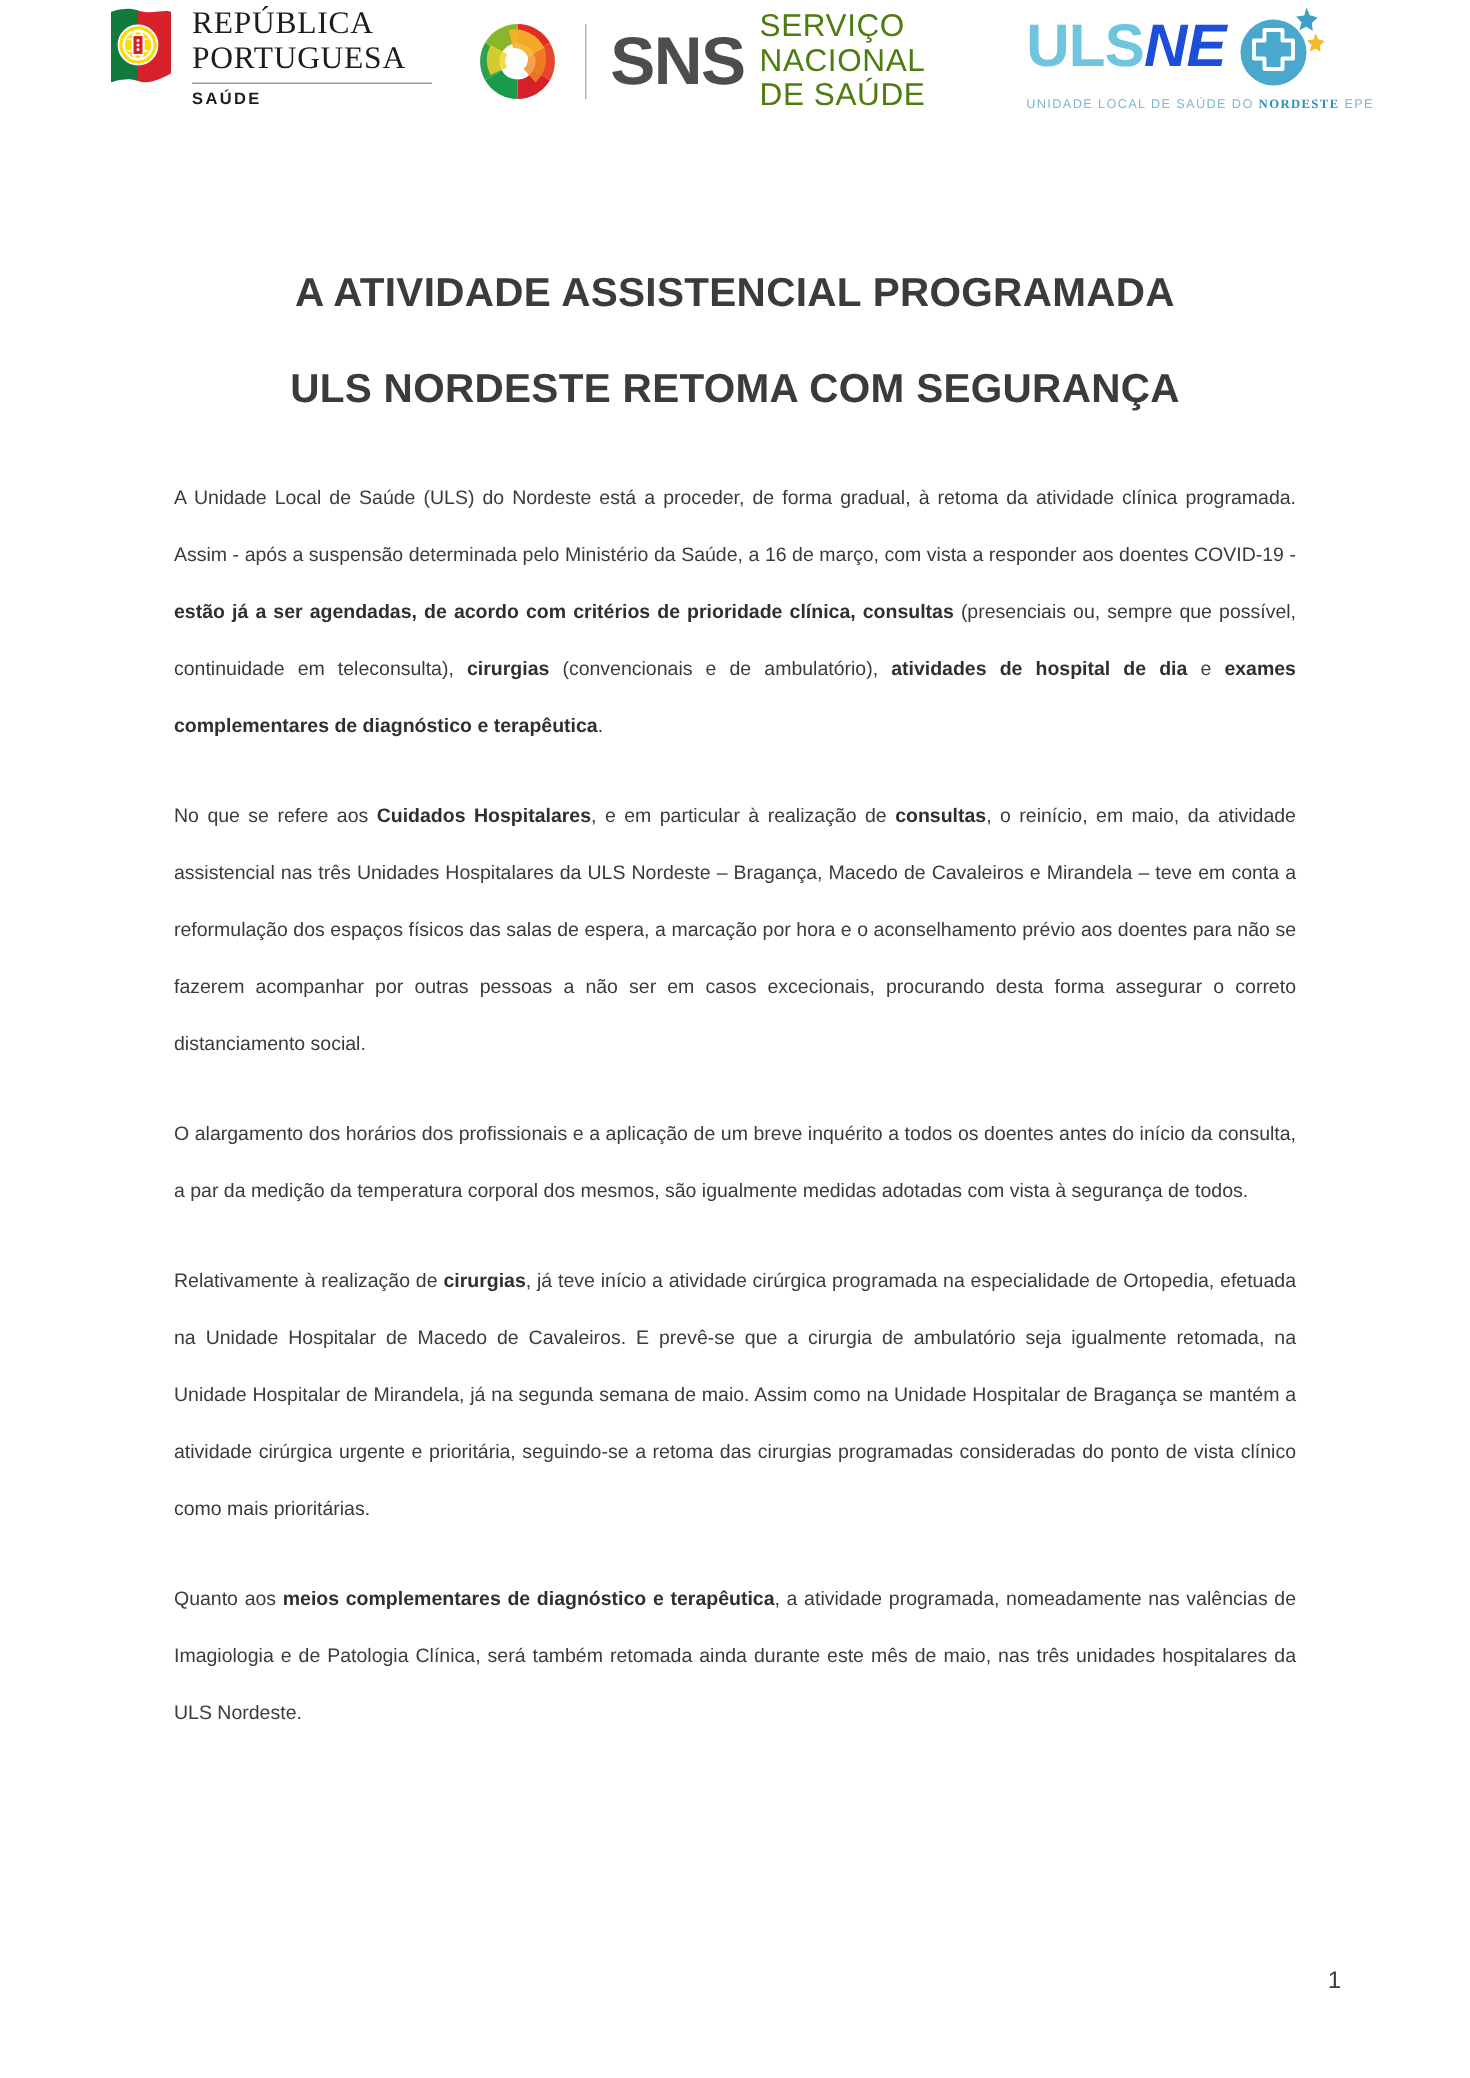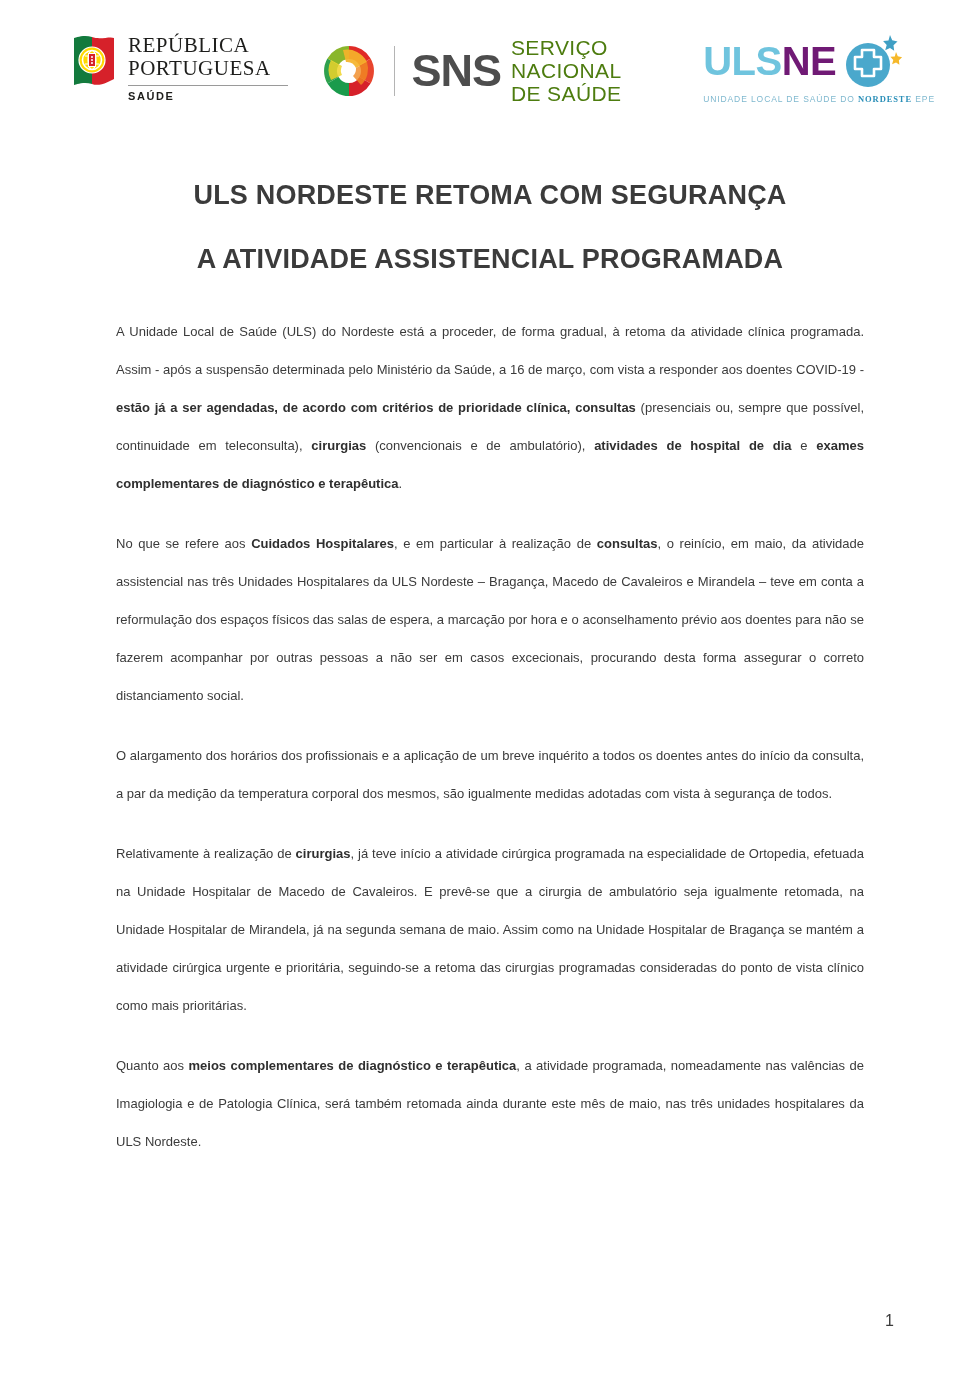--- a/index.html
+++ b/index.html
@@ -16,21 +16,20 @@
     overflow: hidden;
   }
 
   
   .header {
     position: relative;
     height: 135px;
     display: flex;
     align-items: flex-start;
     padding-left: 70px;
-    padding-top: 30px;
     box-sizing: border-box;
   }
 
   
   .rp-lockup {
     display: flex;
     align-items: flex-start;
     width: 235px;
   }
   .rp-flag {
@@ -91,37 +90,37 @@
     font-size: 21px;
     line-height: 23px;
     letter-spacing: 0.4px;
     color: #4d7c0f;
     margin-left: 10px;
   }
 
   
   .ulsne-lockup {
     margin-left: auto;
-    margin-right: 45px;
+    margin-right: 64px;
     padding-top: 2px;
     text-align: right;
   }
   .ulsne-top {
     display: flex;
     align-items: center;
   }
   .ulsne-word {
     font-family: "Liberation Sans", sans-serif;
     font-weight: 700;
     font-size: 40px;
     line-height: 42px;
     letter-spacing: -0.5px;
   }
   .ulsne-uls { color: #6fc4de; }
-  .ulsne-ne  { color: #701a75; }
+  .ulsne-ne  { color: #1d4ed8; font-style: italic; }
   .ulsne-mark { width: 62px; height: 58px; margin-left: 6px; }
   .ulsne-tag {
     font-family: "Liberation Sans", sans-serif;
     font-size: 8.5px;
     letter-spacing: 0.9px;
     color: #7fb8cf;
     margin-top: 4px;
     white-space: nowrap;
   }
   .ulsne-tag b { color: #2a8fb8; font-weight: 700; font-family: Liberation Serif, serif; }
@@ -227,22 +226,22 @@
         <path d="M48 3 l2.2 5.2 5.3 1.4 -4 3.7 0.7 5.4 -4.2-2.8 -4.8 2.3 1.5-5.2 -3.6-4 5.4-0.6 Z" fill="#3f9fc4"></path>
         <path d="M54 20 l1.8 4.2 4.3 1.1 -3.2 3 0.5 4.4 -3.4-2.3 -3.9 1.9 1.2-4.2 -2.9-3.3 4.4-0.4 Z" fill="#f6b82a"></path>
       </svg>
     </div>
     <div class="ulsne-tag"><span>UNIDADE LOCAL DE SAÚDE DO </span><b>NORDESTE</b><span> EPE</span></div>
   </div>
 
 </div>
 
 <div class="title-block">
+  <div class="title-line">A ATIVIDADE ASSISTENCIAL PROGRAMADA</div>
   <div class="title-line">ULS NORDESTE RETOMA COM SEGURANÇA</div>
-  <div class="title-line">A ATIVIDADE ASSISTENCIAL PROGRAMADA</div>
 </div>
 
 <div class="doc-body" id="doc-body">
   <p class="para"><span>A Unidade Local de Saúde (ULS) do Nordeste está a proceder, de forma gradual, à retoma da atividade clínica programada.  Assim - após a suspensão determinada pelo Ministério da Saúde, a 16 de março, com vista a responder aos doentes COVID-19 - </span><b>estão já a ser agendadas, de acordo com critérios de prioridade clínica, consultas</b><span> (presenciais ou, sempre que possível, continuidade em teleconsulta), </span><b>cirurgias</b><span> (convencionais e de ambulatório), </span><b>atividades de hospital de dia</b><span> e </span><b>exames complementares de diagnóstico e terapêutica</b><span>.</span></p>
   <p class="para"><span>No que se refere aos </span><b>Cuidados Hospitalares</b><span>, e em particular à realização de </span><b>consultas</b><span>, o reinício, em maio, da atividade assistencial nas três Unidades Hospitalares da ULS Nordeste – Bragança, Macedo de Cavaleiros e Mirandela – teve em conta a reformulação dos espaços físicos das salas de espera, a marcação por hora e o aconselhamento prévio aos doentes para não se fazerem acompanhar por outras pessoas a não ser em casos excecionais, procurando desta forma assegurar o correto distanciamento social.</span></p>
   <p class="para"><span>O alargamento dos horários dos profissionais e a aplicação de um breve inquérito a todos os doentes antes do início da consulta, a par da medição da temperatura corporal dos mesmos, são igualmente medidas adotadas com vista à segurança de todos.</span></p>
   <p class="para"><span>Relativamente à realização de </span><b>cirurgias</b><span>, já teve início a atividade cirúrgica programada na especialidade de Ortopedia, efetuada na Unidade Hospitalar de Macedo de Cavaleiros. E prevê-se que a cirurgia de ambulatório seja igualmente retomada, na Unidade Hospitalar de Mirandela, já na segunda semana de maio. Assim como na Unidade Hospitalar de Bragança se mantém a atividade cirúrgica urgente e prioritária, seguindo-se a retoma das cirurgias programadas consideradas do ponto de vista clínico como mais prioritárias.</span></p>
   <p class="para"><span>Quanto aos </span><b>meios complementares de diagnóstico e terapêutica</b><span>, a atividade programada, nomeadamente nas valências de Imagiologia e de Patologia Clínica, será também retomada ainda durante este mês de maio, nas três unidades hospitalares da ULS Nordeste.</span></p>
 </div>
 

